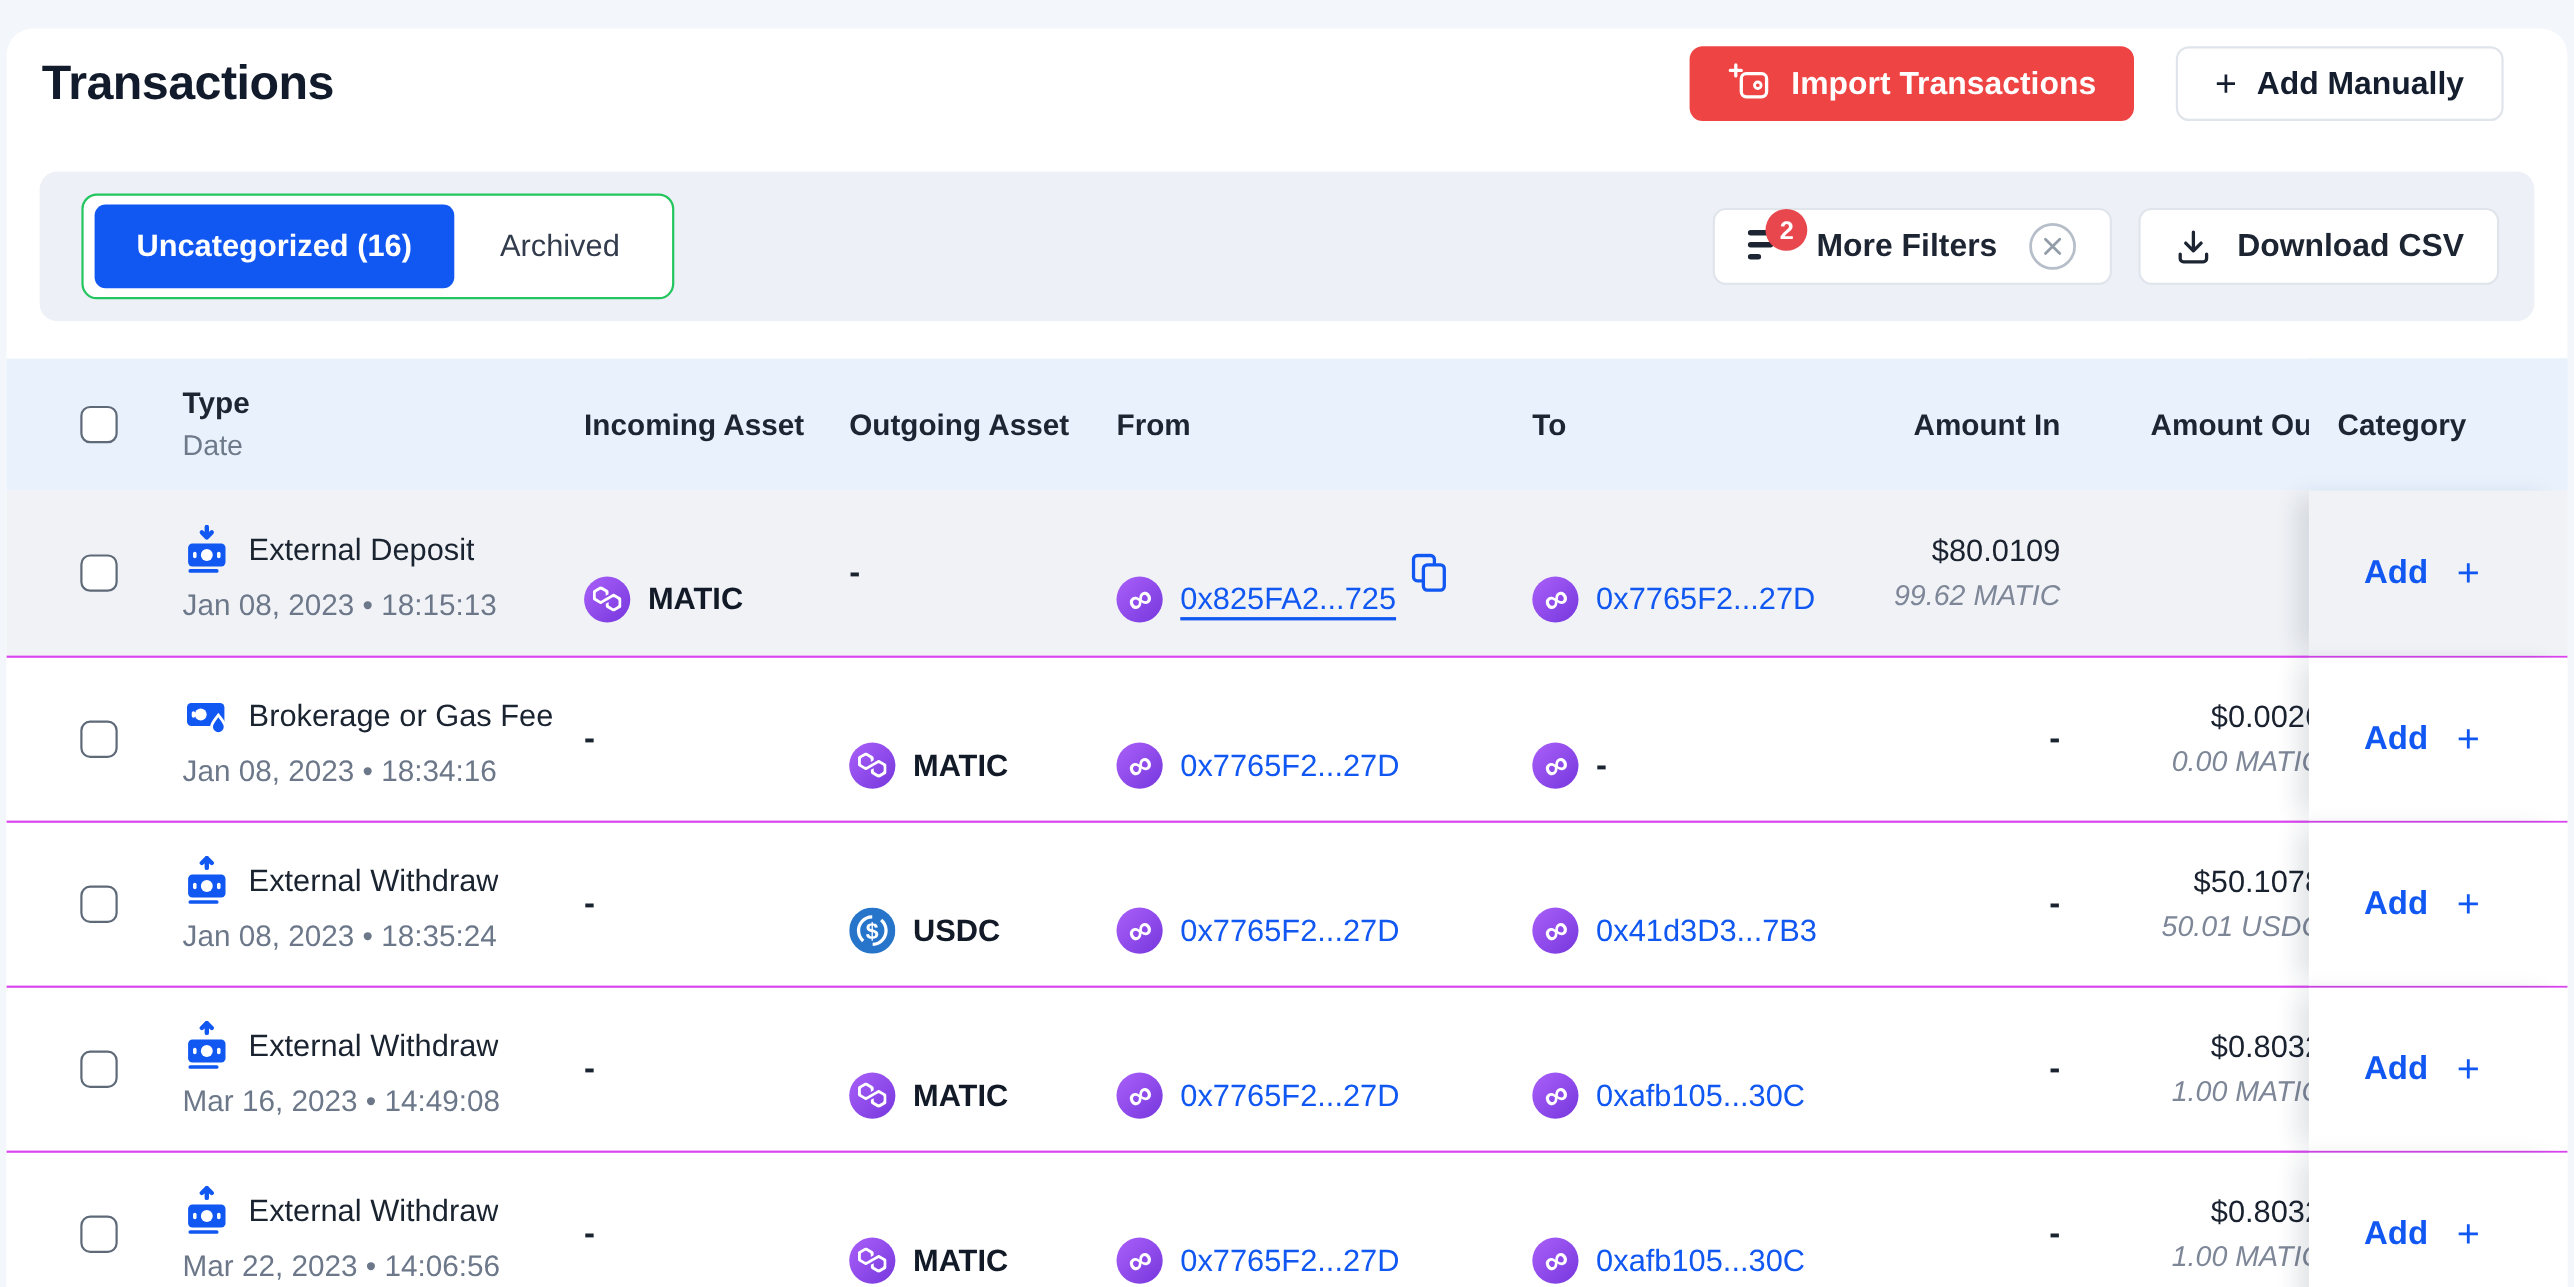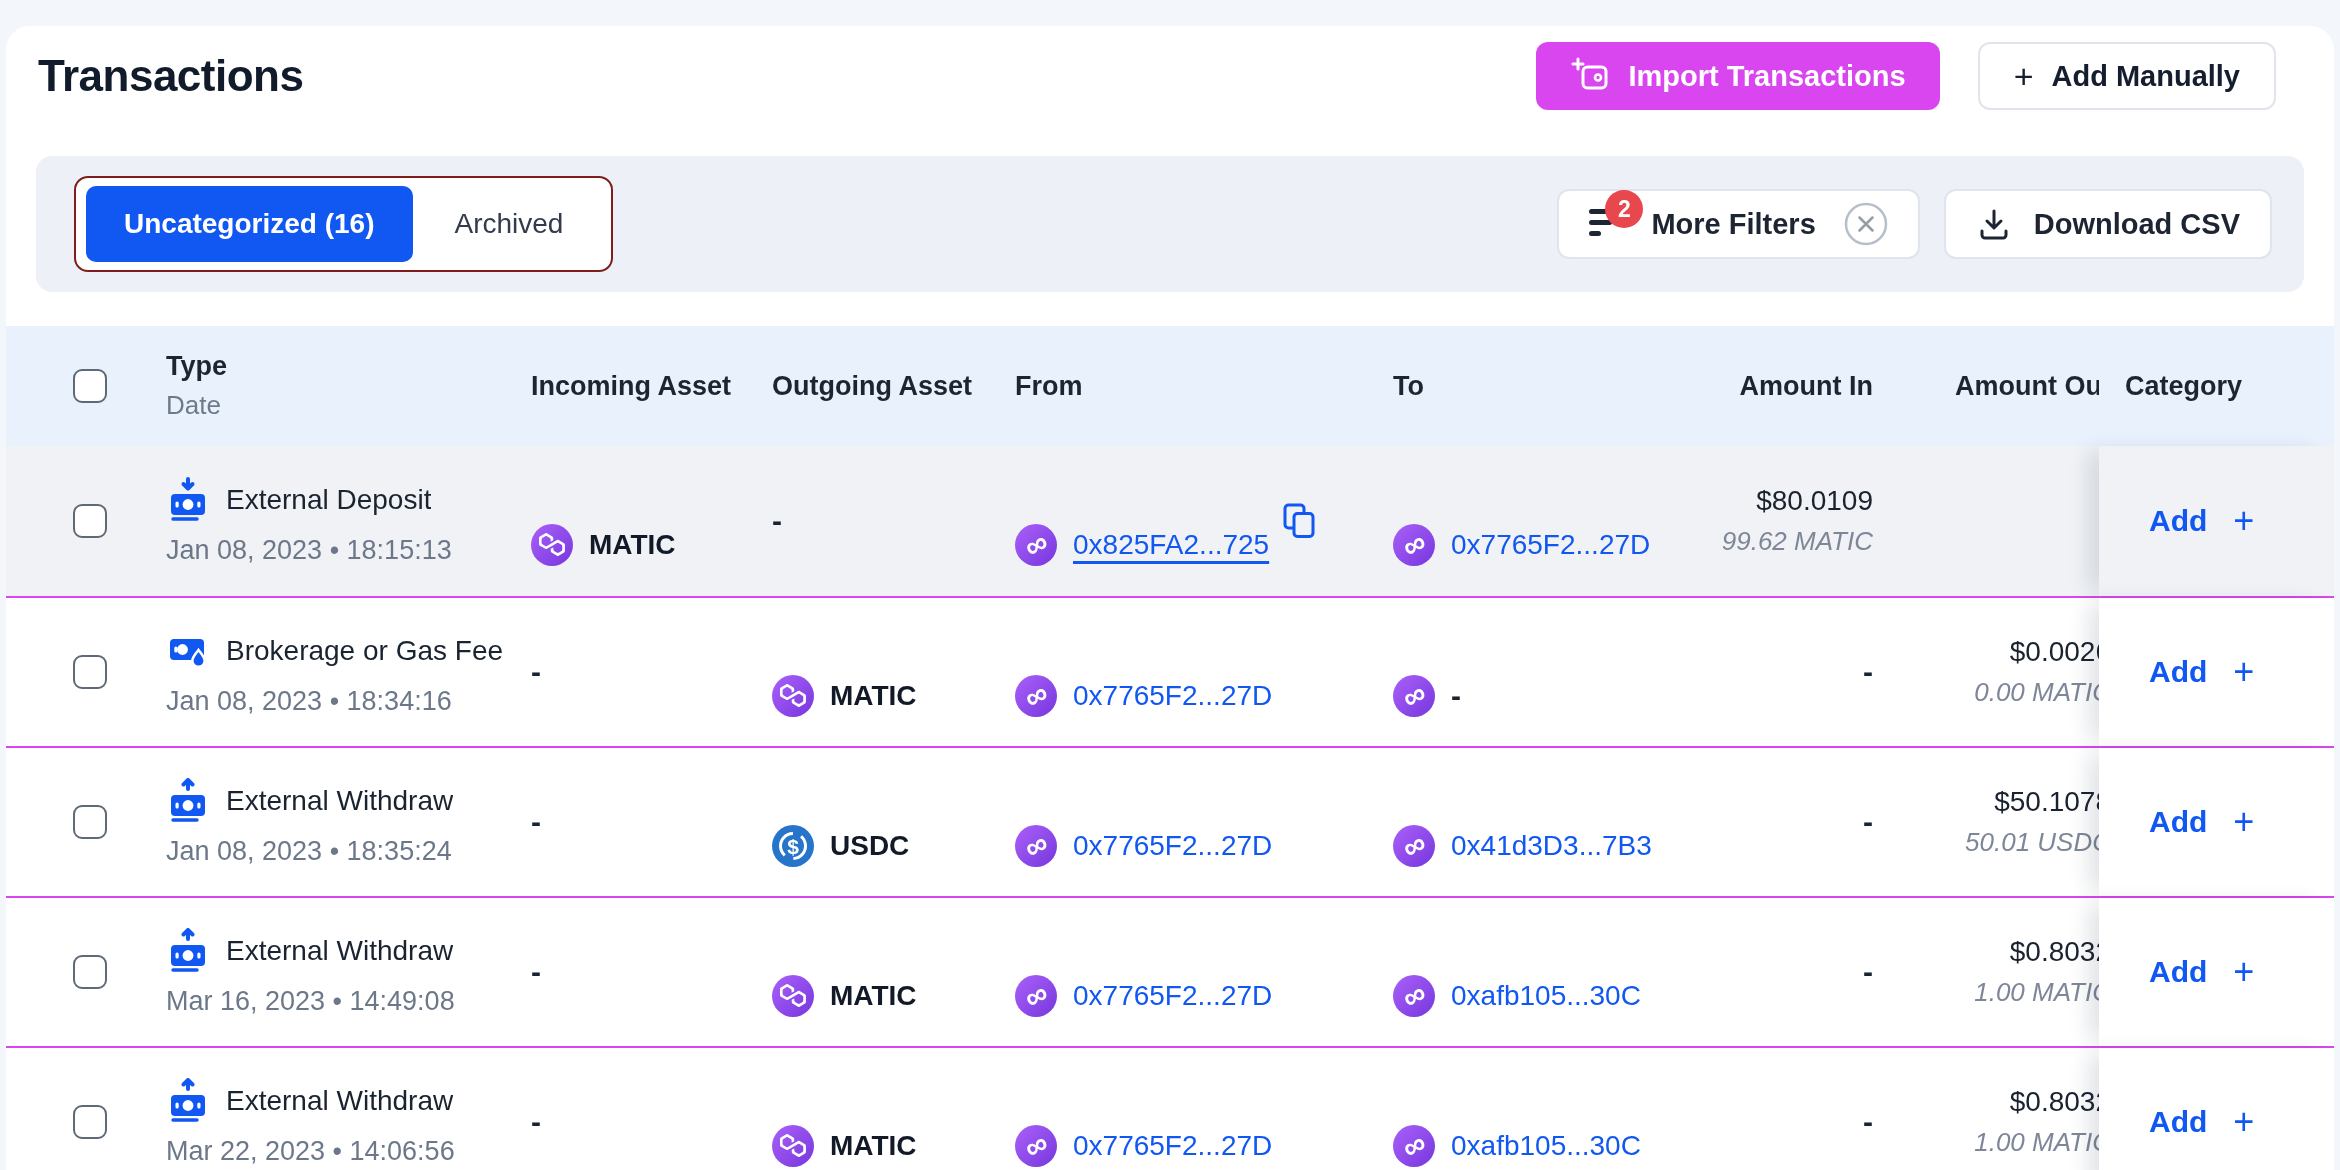--- a/index.html
+++ b/index.html
@@ -9,29 +9,29 @@
   .card { position: absolute; left: 6px; right: 6px; top: 26px; bottom: 0;
           background: #ffffff; border-radius: 24px 24px 0 0; }
 
   
   .topbar { position: absolute; left: 32px; right: 58px; top: 2px; height: 96px;
             display: flex; align-items: center; justify-content: space-between; }
   .page-title { font-size: 44px; font-weight: 700; color: #121B2B; letter-spacing: -0.5px; }
   .top-actions { display: flex; gap: 38px; align-items: center; }
   .btn { display: flex; align-items: center; gap: 18px; height: 68px; border-radius: 12px;
          font-size: 29px; font-weight: 600; padding: 0 34px; cursor: pointer; }
-  .btn-primary { background: #d946ef; color: #fff; }
+  .btn-primary { background: #ef4444; color: #fff; }
   .btn-outline { background: #fff; color: #141E2E; border: 2px solid #E0E4EB; }
   .plus-glyph { font-size: 34px; font-weight: 500; line-height: 1; }
 
   
   .filterbar { position: absolute; left: 30px; right: 30px; top: 130px; height: 136px;
                background: #EDF1F7; border-radius: 16px;
                display: flex; align-items: center; justify-content: space-between; padding: 0 32px 0 38px; }
-  .tabs { background: #fff; border: 2px solid #7f1d1d; border-radius: 14px; height: 96px;
+  .tabs { background: #fff; border: 2px solid #22c55e; border-radius: 14px; height: 96px;
           display: flex; align-items: center; padding: 0 10px; gap: 4px; }
   .tab { font-size: 28px; color: #323C4C; font-weight: 500; padding: 0 38px; height: 76px;
          display: flex; align-items: center; border-radius: 10px; cursor: pointer; }
   .tab.active { background: #1157F2; color: #fff; font-weight: 600; }
   .filter-actions { display: flex; gap: 24px; }
   .fbtn { background: #fff; border: 2px solid #E0E4EB; border-radius: 12px; height: 70px;
           display: flex; align-items: center; gap: 22px; padding: 0 30px; font-size: 29px;
           font-weight: 600; color: #1D2533; cursor: pointer; }
   .filter-icon-wrap { position: relative; width: 40px; height: 40px; }
   .filter-icon-wrap .bar { position: absolute; left: 0; height: 5px; border-radius: 2.5px; background: #1D2533; }

